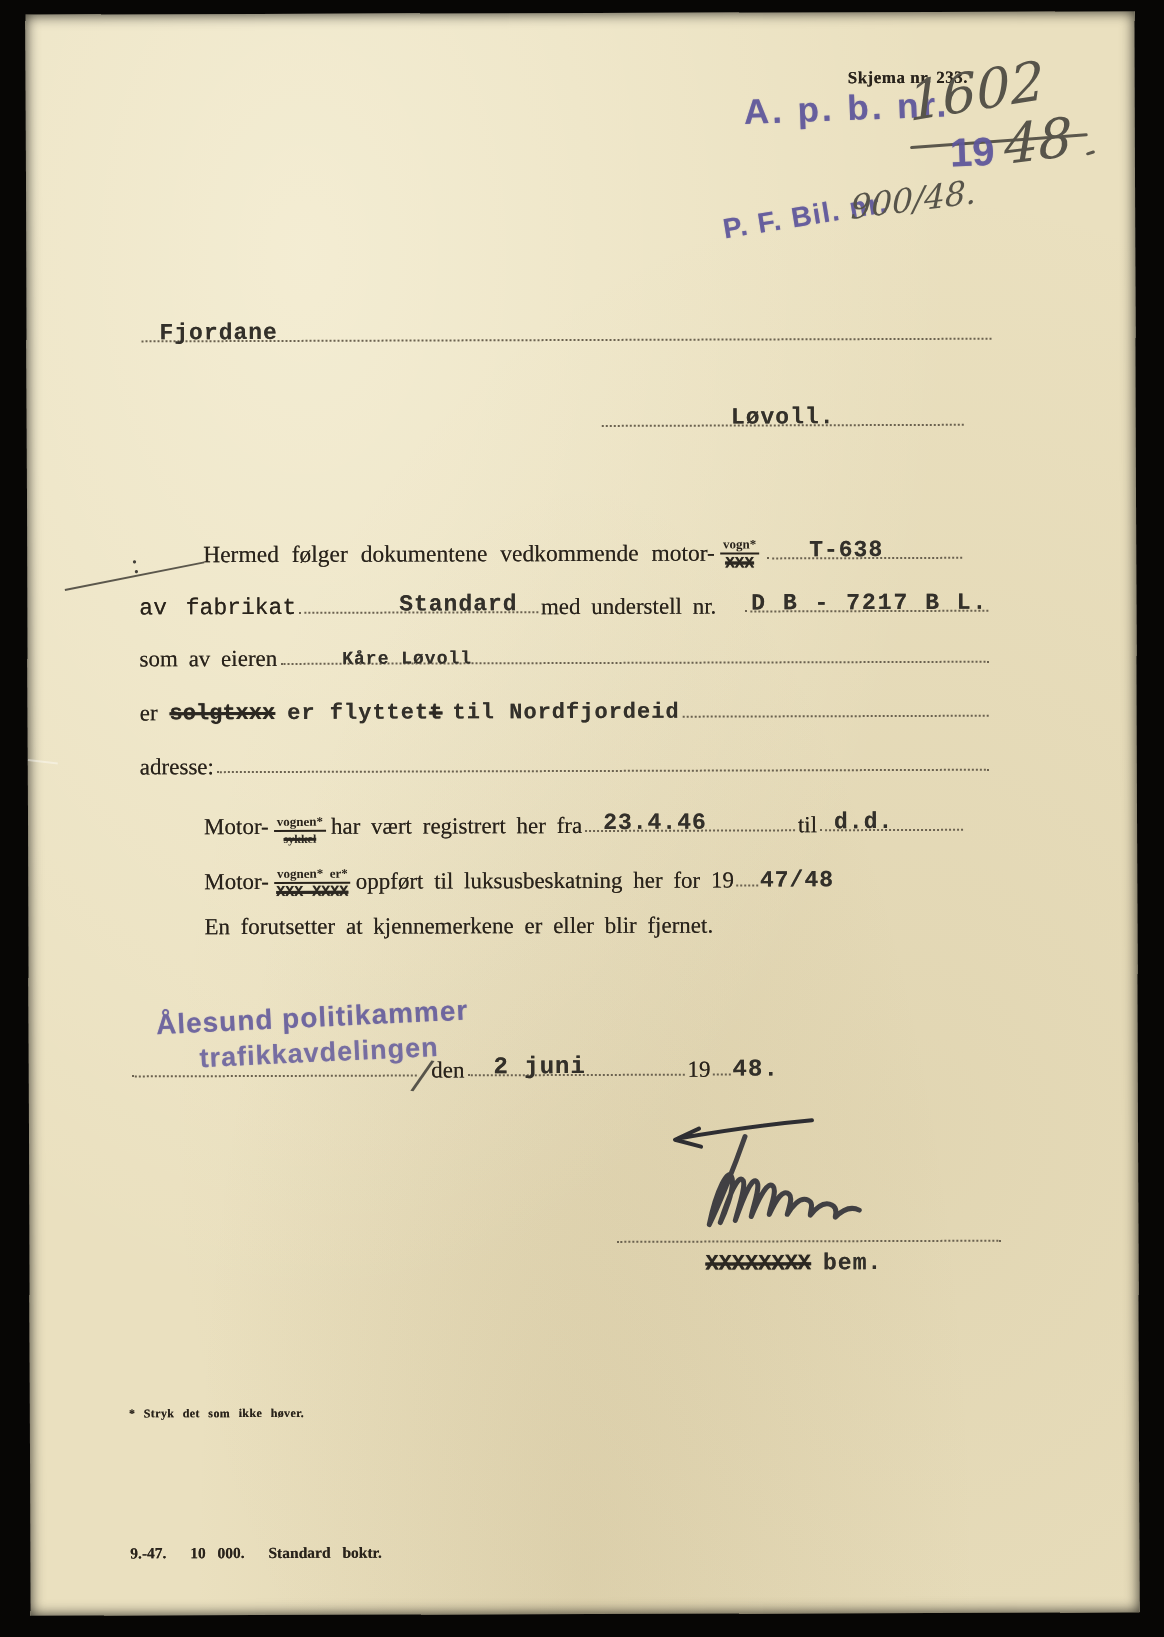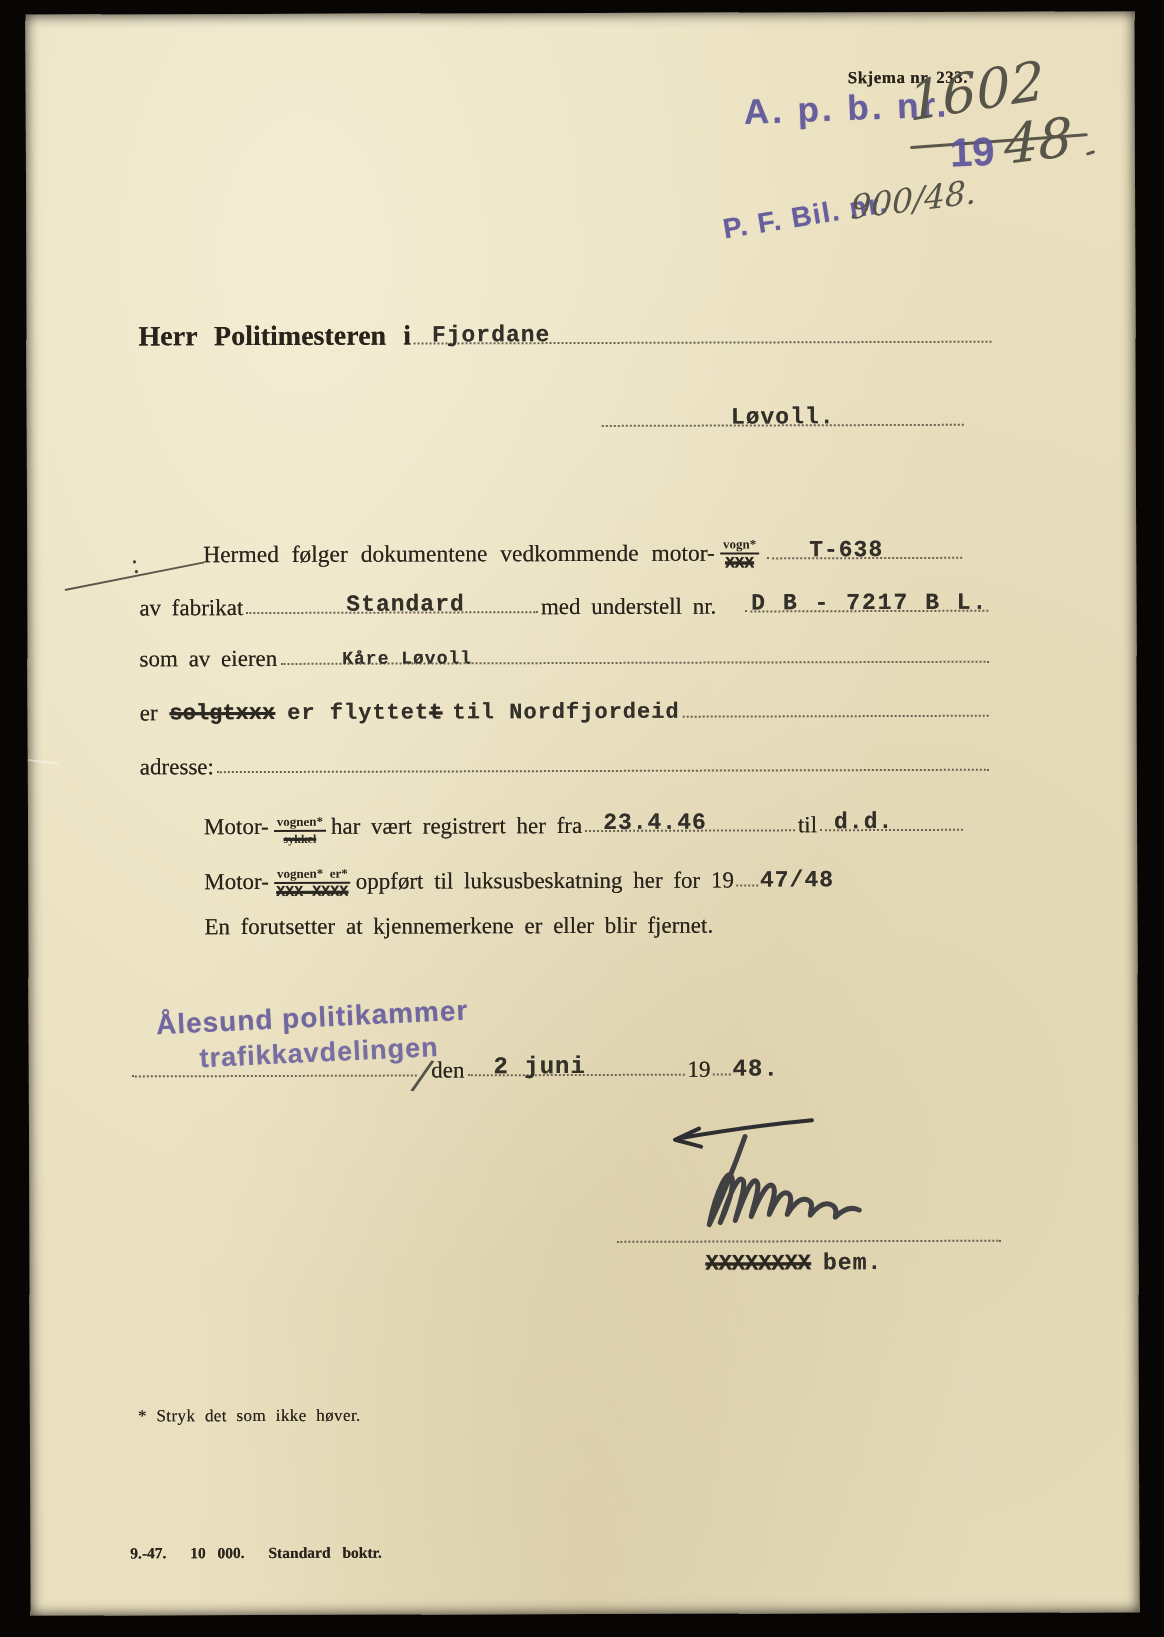--- a/index.html
+++ b/index.html
@@ -82,21 +82,20 @@
   <div class="abs stamp" style="left:696px;top:188px;font-size:28px;letter-spacing:1.5px;transform:rotate(-9deg);">P. F. Bil. nr.</div>
   <div class="abs hw" style="left:824px;top:168px;font-size:33px;transform:rotate(-7deg) skewX(-8deg);">900/48.</div>
 
   <div class="abs" style="left:36px;top:538px;width:150px;height:44px;transform:rotate(-11deg);">
     <div style="position:absolute;left:0;top:22px;width:142px;height:1.5px;background:#5b574c;"></div>
     <span style="position:absolute;left:70px;top:-4px;font-size:27px;color:#43403a;">:</span>
   </div>
   <div class="crease"></div>
 
   <div class="row" style="left:112px;top:306px;width:856px;">
-    <span class="p" style="font-size:28px;font-weight:700;word-spacing:10px;">Herr Politimesteren i</span>
     <span class="fill">
       <span class="typed" style="font-size:23px;padding-left:18px;">Fjordane</span>
     </span>
   </div>
 
   <div class="row" style="left:572px;top:392px;width:368px;">
     <span class="fill" style="justify-content:center;">
       <span class="typed" style="font-size:23px;">Løvoll.</span>
     </span>
   </div>
@@ -106,21 +105,21 @@
     <span class="frac">
       <span class="ftop">vogn*</span>
       <span class="fbot xout" style="font-size:16px;">XXX</span>
     </span>
     <span class="fill">
       <span class="typed" style="font-size:23px;padding-left:42px;">T-638</span>
     </span>
   </div>
 
   <div class="row" style="left:112px;top:578px;width:852px;">
-    <span class="p" style="font-size:23px;word-spacing:5px;">av fabrikat</span>
+    <span class="p" style="font-size:23px;word-spacing:5px;font-family:Liberation Mono, monospace;">av fabrikat</span>
     <span class="fill">
       <span class="typed" style="font-size:23px;padding-left:100px;">Standard</span>
     </span>
     <span class="p" style="font-size:23px;word-spacing:5px;">med understell nr.</span>
     <span class="fill" style="flex:0 0 auto;margin-left:29px;">
       <span class="typed" style="font-size:23px;padding-left:6px;letter-spacing:2px;">D B - 7217 B L.</span>
     </span>
   </div>
 
   <div class="row" style="left:112px;top:632px;width:852px;">
@@ -202,17 +201,17 @@
              C200 108 208 103 215 107 C221 110 218 116 218 119
              C226 111 234 108 242 112" fill="none" stroke="#33333a" stroke-width="5" stroke-linecap="round" stroke-linejoin="round" opacity="0.92"></path>
   </svg>
 
   <div class="abs" style="left:588px;top:1228px;width:384px;border-bottom:2px dotted #6b6250;"></div>
   <div class="row" style="left:676px;top:1238px;">
     <span class="xout" style="font-size:22px;">XXXXXXXX</span>
     <span class="typed" style="font-size:23px;margin-left:12px;">bem.</span>
   </div>
 
-  <div class="abs p" style="left:108px;top:1392px;font-size:17px;font-weight:400;word-spacing:5px;letter-spacing:.4px;">* Stryk det som ikke høver.</div>
+  <div class="abs p" style="left:99px;top:1392px;font-size:12px;font-weight:700;word-spacing:5px;letter-spacing:.4px;">* Stryk det som ikke høver.</div>
 
   <div class="abs p" style="left:100px;top:1530px;font-size:15.5px;font-weight:700;word-spacing:8px;white-space:pre;">9.-47.  10 000.  Standard boktr.</div>
 
 </div>
 
 </body></html>

